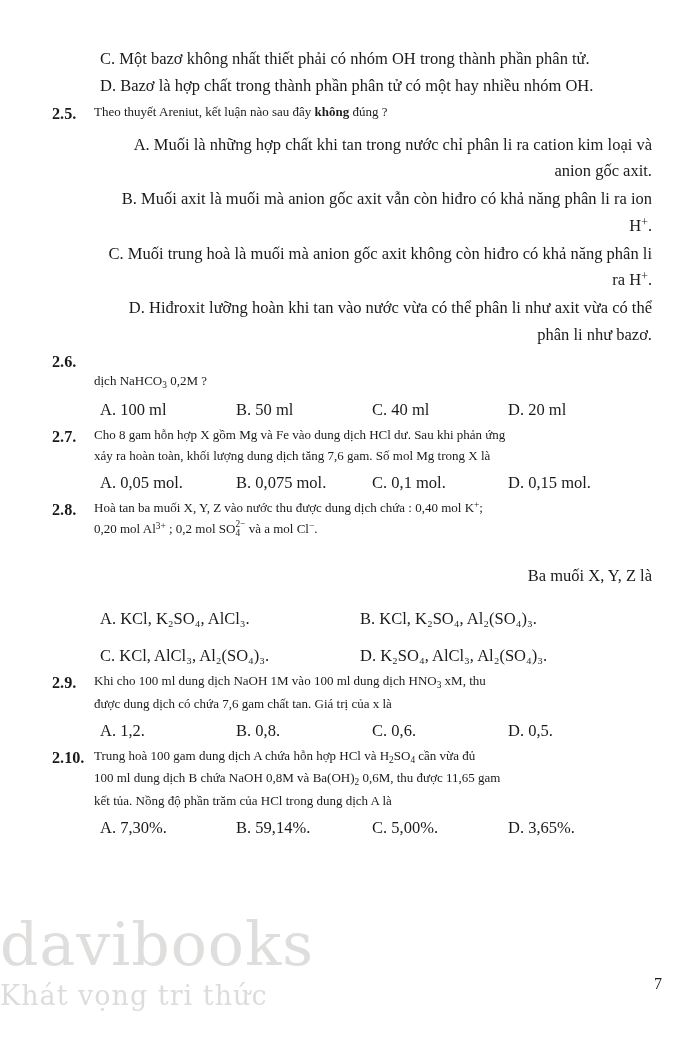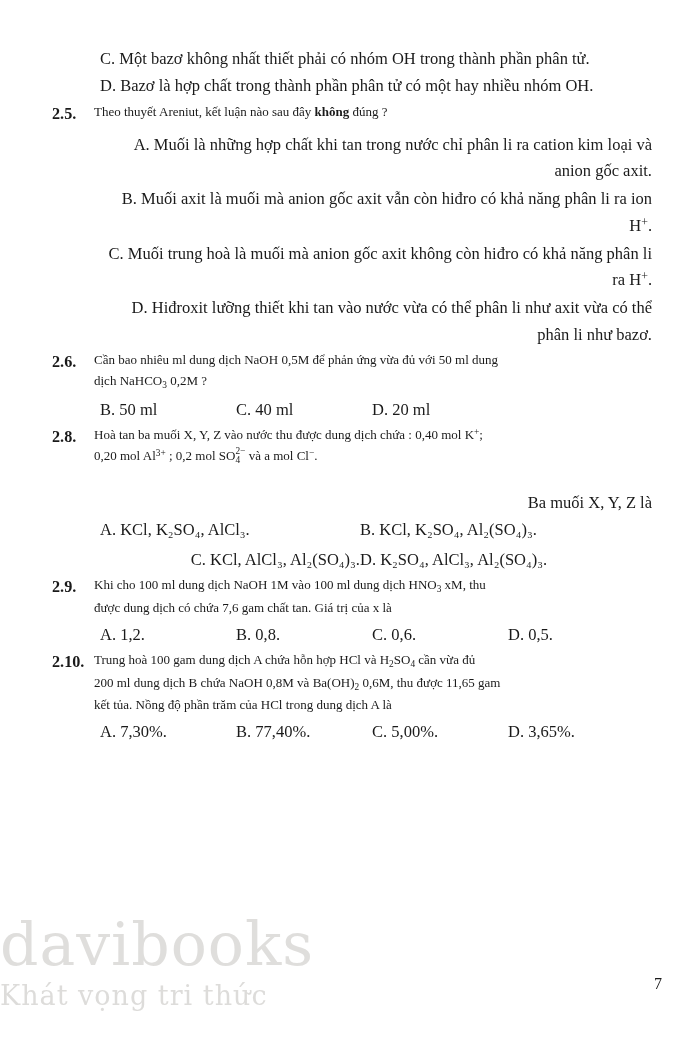--- a/index.html
+++ b/index.html
@@ -76,21 +76,21 @@
     line-height: 1.62;
     margin-top: 4px;
   }
   .opt-row > div {
     flex: 0 0 auto;
   }
   .opt-4 > div { width: 136px; }
   .opt-4 > div:last-child { width: auto; }
   .opt-2 > div { width: 260px; }
   .opt-2 > div:last-child { width: auto; }
-  .opt-row-tight { margin-top: 4px; text-align: right; }
+  .opt-row-tight { margin-top: 11px; }
   sub {
     font-size: 0.72em;
     vertical-align: -0.28em;
   }
   sup {
     font-size: 0.72em;
     vertical-align: 0.42em;
   }
   .sub-sup {
     display: inline-block;
@@ -149,48 +149,62 @@
     <div class="q">
       <div class="q-num">2.5.</div>
       <div class="q-body">
         <span>Theo thuyết Areniut, kết luận nào sau đây </span><b>không</b><span> đúng ?</span>
       </div>
     </div>
     <div class="opt-block">
       <div class="opt-hang">A. Muối là những hợp chất khi tan trong nước chỉ phân li ra cation kim loại và anion gốc axit.</div>
       <div class="opt-hang"><span>B. Muối axit là muối mà anion gốc axit vẫn còn hiđro có khả năng phân li ra ion H</span><sup>+</sup>.</div>
       <div class="opt-hang"><span>C. Muối trung hoà là muối mà anion gốc axit không còn hiđro có khả năng phân li ra H</span><sup>+</sup>.</div>
-      <div class="opt-hang">D. Hiđroxit lưỡng thiết khi tan vào nước vừa có thể phân li như axit vừa có thể phân li như bazơ.</div>
+      <div class="opt-hang">D. Hiđroxit lưỡng hoàn khi tan vào nước vừa có thể phân li như axit vừa có thể phân li như bazơ.</div>
     </div>
 
     <div class="q">
       <div class="q-num">2.6.</div>
       <div class="q-body">
-        <span>Cần bao nhiêu ml dung dịch NaOH 0,5M để phản ứng vừa đủ với 50 ml dung</span><br>
+        <br>
         <span>dịch NaHCO</span><sub>3</sub><span> 0,2M ?</span>
       </div>
     </div>
     <div class="opt-row opt-4">
+      <div>A. 100 ml</div>
       <div>B. 50 ml</div>
       <div>C. 40 ml</div>
       <div>D. 20 ml</div>
     </div>
 
+    <div class="q">
+      <div class="q-num">2.7.</div>
+      <div class="q-body">
+        <span>Cho 8 gam hỗn hợp X gồm Mg và Fe vào dung dịch HCl dư. Sau khi phản ứng</span><br>
+        <span>xảy ra hoàn toàn, khối lượng dung dịch tăng 7,6 gam. Số mol Mg trong X là</span>
+      </div>
+    </div>
+    <div class="opt-row opt-4">
+      <div>A. 0,05 mol.</div>
+      <div>B. 0,075 mol.</div>
+      <div>C. 0,1 mol.</div>
+      <div>D. 0,15 mol.</div>
+    </div>
 
     <div class="q">
       <div class="q-num">2.8.</div>
       <div class="q-body">
         <span>Hoà tan ba muối X, Y, Z vào nước thu được dung dịch chứa : 0,40 mol K</span><sup>+</sup><span>;</span><br>
         <span>0,20 mol Al</span><sup>3+</sup><span> ; 0,2 mol SO</span><span class="sub-sup"><span class="up">2−</span><span>4</span></span><span> và a mol Cl</span><sup>−</sup><span>.</span>
       </div>
     </div>
     <div class="opt-block">
       <div style="margin-top:24px;">Ba muối X, Y, Z là</div>
     </div>
-    <div class="opt-row opt-2" style="margin-top:0;">
+    <div class="opt-row opt-2" style="margin-top:16px;">
       <div>A. KCl, K₂SO₄, AlCl₃.</div>
       <div>B. KCl, K₂SO₄, Al₂(SO₄)₃.</div>
     </div>
     <div class="opt-row opt-2 opt-row-tight">
       <div>C. KCl, AlCl₃, Al₂(SO₄)₃.</div>
       <div>D. K₂SO₄, AlCl₃, Al₂(SO₄)₃.</div>
     </div>
 
     <div class="q">
       <div class="q-num">2.9.</div>
@@ -203,27 +217,27 @@
       <div>A. 1,2.</div>
       <div>B. 0,8.</div>
       <div>C. 0,6.</div>
       <div>D. 0,5.</div>
     </div>
 
     <div class="q">
       <div class="q-num">2.10.</div>
       <div class="q-body">
         <span>Trung hoà 100 gam dung dịch A chứa hỗn hợp HCl và H</span><sub>2</sub><span>SO</span><sub>4</sub><span> cần vừa đủ</span><br>
-        <span>200 ml dung dịch B chứa NaOH 0,8M và Ba(OH)</span><sub>2</sub><span> 0,6M, thu được 11,65 gam</span><br>
+        <span>100 ml dung dịch B chứa NaOH 0,8M và Ba(OH)</span><sub>2</sub><span> 0,6M, thu được 11,65 gam</span><br>
         <span>kết tủa. Nồng độ phần trăm của HCl trong dung dịch A là</span>
       </div>
     </div>
     <div class="opt-row opt-4">
       <div>A. 7,30%.</div>
-      <div>B. 77,40%.</div>
+      <div>B. 59,14%.</div>
       <div>C. 5,00%.</div>
       <div>D. 3,65%.</div>
     </div>
 
   </div>
 
   <div class="watermark">
     <div class="wm-main">davibooks</div>
     <div class="wm-sub">Khát vọng tri thức</div>
   </div>

